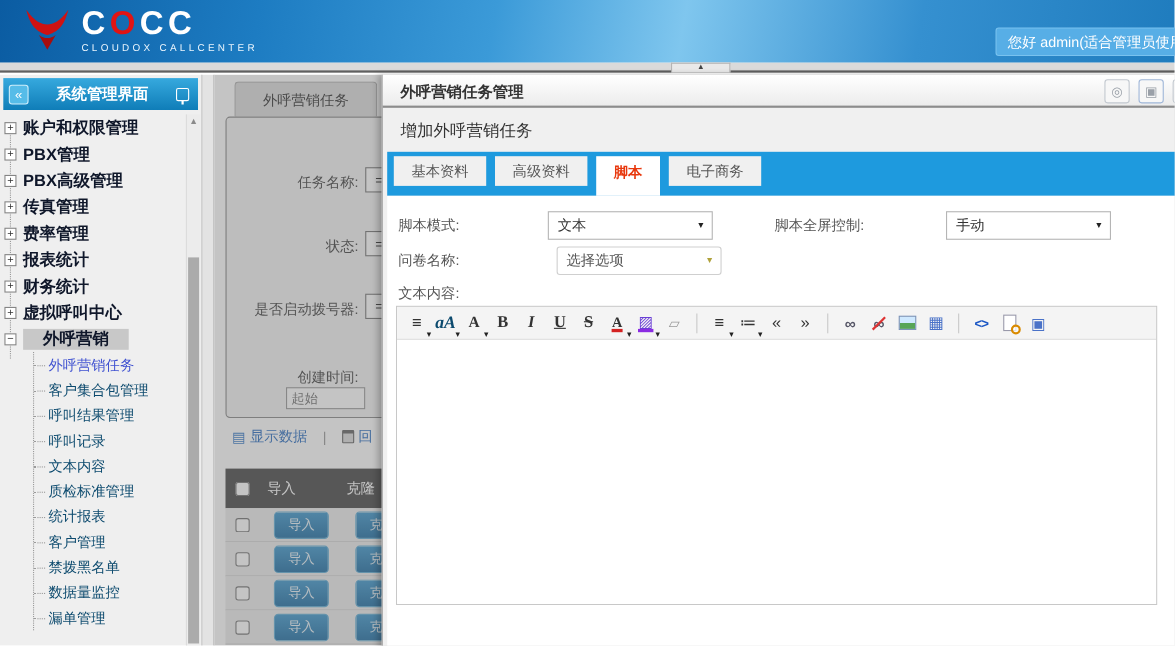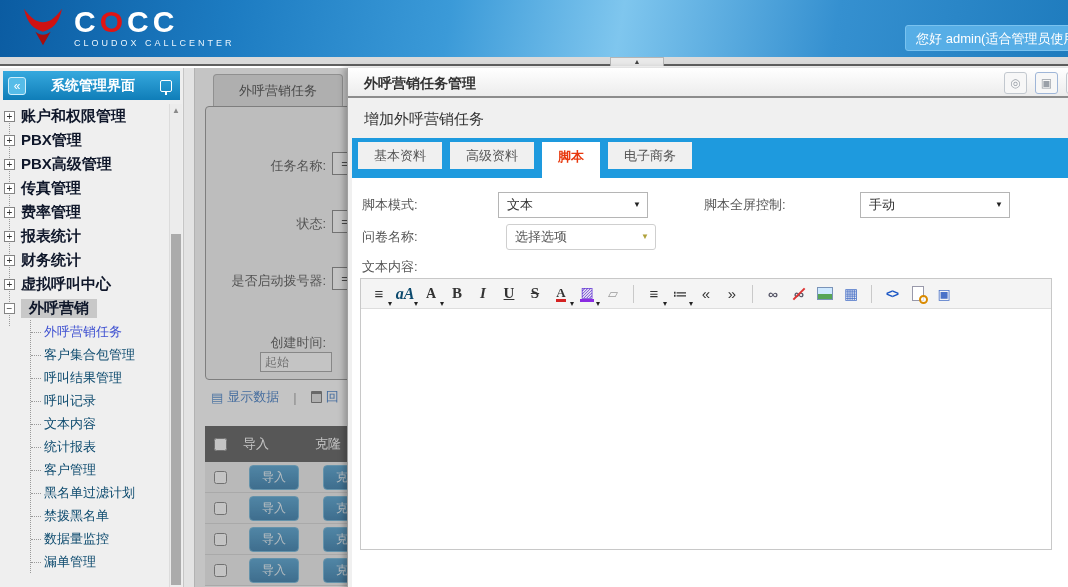--- a/index.html
+++ b/index.html
@@ -38,21 +38,21 @@
   .sb-pin { width:12px; height:12px; border:1px solid #fff; border-radius:2px;
     margin-right:8px; position:relative; cursor:pointer; }
   .sb-pin::after { content:""; position:absolute; left:4px; bottom:-4px; width:2px; height:4px; background:#fff; }
   .menu { position:absolute; left:0; right:16px; top:36px; bottom:0; overflow:hidden; }
   .menu-line { position:absolute; left:9px; top:10px; height:212px; border-left:1px dotted #9a9a9a; }
   .mi { display:flex; align-items:center; position:relative; cursor:pointer; }
   .mi.root { height:24px; }
   .exp { width:11px; height:11px; border:1px solid #848484; background:#fff;
     font-size:10px; line-height:9px; text-align:center; color:#333; margin:0 6px 0 4px; z-index:1; }
   .root .milbl { font-weight:bold; color:#0f172a; font-size:15px; }
-  .milbl.hl { background:#c8c8c8; padding:0 8px; }
+  .milbl.hl { background:#c8c8c8; padding:0 18px; }
   .kids { margin-left:30px; border-left:1px dotted #9a9a9a; }
   .child { height:23px; padding-left:13px; }
   .child::before { content:""; position:absolute; left:0; top:50%; width:10px; border-top:1px dotted #9a9a9a; }
   .child .milbl { font-size:13px; color:#0c4a6e; }
   .child .milbl.blue { color:#3f51d1; }
   .sbar { position:absolute; top:36px; right:1px; width:13px; bottom:0;
     background:#ececec; border-left:1px solid #dcdcdc; }
   .sbar .up { height:13px; text-align:center; font-size:8px; color:#8a8a8a; line-height:13px; cursor:pointer; }
   .sbar .thumb { position:absolute; left:1px; right:1px; top:130px; bottom:2px; background:#ababab; cursor:pointer; }
 
@@ -230,27 +230,27 @@
         <div class="mi child">
             <span class="milbl">呼叫结果管理</span>
           </div>
         <div class="mi child">
             <span class="milbl">呼叫记录</span>
           </div>
         <div class="mi child">
             <span class="milbl">文本内容</span>
           </div>
         <div class="mi child">
+            <span class="milbl">质检标准管理</span>
+          </div>
+        <div class="mi child">
             <span class="milbl">统计报表</span>
           </div>
         <div class="mi child">
             <span class="milbl">客户管理</span>
-          </div>
-        <div class="mi child">
-            <span class="milbl">黑名单过滤计划</span>
           </div>
         <div class="mi child">
             <span class="milbl">禁拨黑名单</span>
           </div>
         <div class="mi child">
             <span class="milbl">数据量监控</span>
           </div>
         <div class="mi child">
             <span class="milbl">漏单管理</span>
           </div>

